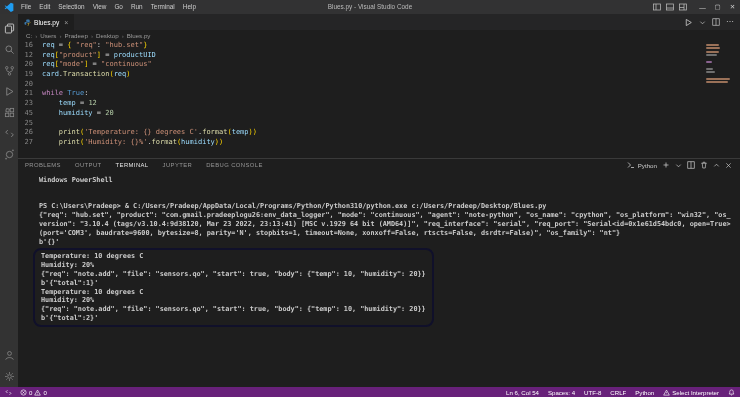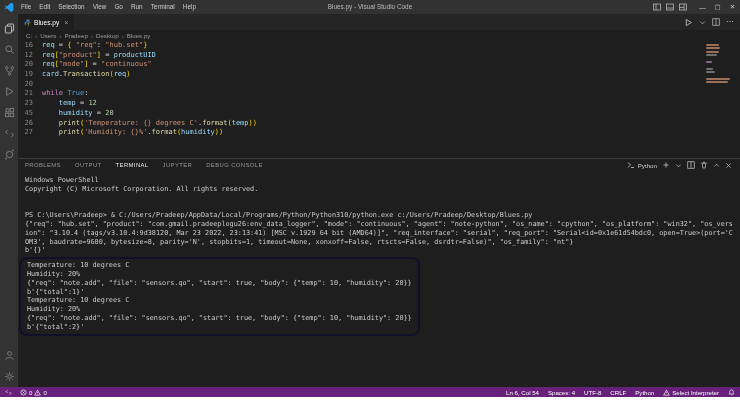--- a/index.html
+++ b/index.html
@@ -55,21 +55,21 @@
   .panel-header { position:absolute; left:18px; top:158px; right:0; height:13px; background:#1e1e1e; border-top:1px solid #3a3a3a; display:flex; align-items:center; }
   .panel-tab { font-size:5.9px; letter-spacing:0.4px; color:#969696; padding:0 7px; height:13px; line-height:13px; white-space:nowrap; }
   .panel-tab.active { color:#e7e7e7; border-bottom:1px solid #e7e7e7; }
   .panel-actions { margin-left:auto; display:flex; align-items:center; gap:5px; padding-right:8px; }
   .panel-actions svg { display:block; }
   .term-proc { display:flex; align-items:center; gap:3px; }
   .term-proc-label { font-size:6.2px; color:#cccccc; }
 
   
   .terminal { position:absolute; left:18px; top:171px; right:0; height:216px; background:#1e1e1e; overflow:hidden;
-    font-family:"DejaVu Sans Mono", monospace; font-size:6.8px; line-height:8.8px; color:#cccccc; padding:5px 7px 0 7px; }
+    font-family:"DejaVu Sans Mono", monospace; font-size:6.8px; line-height:8.8px; color:#cccccc; padding:5px 7px 0 21px;font-weight:bold; }
   .term-line { white-space:pre-wrap; word-break:break-all; min-height:8.8px; }
   .annotation-box { border:2px solid #10102a; border-radius:8px; width:fit-content; max-width:98%; padding:2px 6px; margin:2px 0 0 -6px; }
 
   
   .statusbar { position:absolute; left:0; right:0; top:387px; height:10px; background:#68217a; color:#ffffff; display:flex; align-items:center; padding:0 5px; z-index:40; }
   .sb-item { display:flex; align-items:center; gap:2px; font-size:6.1px; white-space:nowrap; margin-right:8px; }
   .sb-right { margin-left:auto; display:flex; align-items:center; }
   .sb-right .sb-item { margin-right:0; margin-left:9px; }
   .sb-item svg { display:block; }
 </style>
@@ -215,20 +215,21 @@
   <div class="editor">
     <div id="code-lines">
         <div class="code-line"><span class="line-num">16</span><span><span class="tk-v">req</span><span class="tk-o"> = </span><span class="tk-b">{ </span><span class="tk-s">"req"</span><span class="tk-o">: </span><span class="tk-s">"hub.set"</span><span class="tk-b">}</span></span></div>
         <div class="code-line"><span class="line-num">12</span><span><span class="tk-v">req</span><span class="tk-b">[</span><span class="tk-s">"product"</span><span class="tk-b">]</span><span class="tk-o"> = </span><span class="tk-v">productUID</span></span></div>
         <div class="code-line"><span class="line-num">20</span><span><span class="tk-v">req</span><span class="tk-b">[</span><span class="tk-s">"mode"</span><span class="tk-b">]</span><span class="tk-o"> = </span><span class="tk-s">"continuous"</span></span></div>
         <div class="code-line"><span class="line-num">19</span><span><span class="tk-v">card</span><span class="tk-o">.</span><span class="tk-f">Transaction</span><span class="tk-b">(</span><span class="tk-v">req</span><span class="tk-b">)</span></span></div>
         <div class="code-line"><span class="line-num">20</span><span></span></div>
         <div class="code-line"><span class="line-num">21</span><span><span class="tk-k">while </span><span class="tk-c">True</span><span class="tk-o">:</span></span></div>
         <div class="code-line"><span class="line-num">23</span><span><span class="tk-o">    </span><span class="tk-v">temp</span><span class="tk-o"> = </span><span class="tk-n">12</span></span></div>
         <div class="code-line"><span class="line-num">45</span><span><span class="tk-o">    </span><span class="tk-v">humidity</span><span class="tk-o"> = </span><span class="tk-n">20</span></span></div>
+        <div class="code-line"><span class="line-num">25</span><span></span></div>
         <div class="code-line"><span class="line-num">26</span><span><span class="tk-o">    </span><span class="tk-f">print</span><span class="tk-b">(</span><span class="tk-s">'Temperature: {} degrees C'</span><span class="tk-o">.</span><span class="tk-f">format</span><span class="tk-b">(</span><span class="tk-v">temp</span><span class="tk-b">))</span></span></div>
         <div class="code-line"><span class="line-num">27</span><span><span class="tk-o">    </span><span class="tk-f">print</span><span class="tk-b">(</span><span class="tk-s">'Humidity: {}%'</span><span class="tk-o">.</span><span class="tk-f">format</span><span class="tk-b">(</span><span class="tk-v">humidity</span><span class="tk-b">))</span></span></div>
       </div>
     <div class="minimap" id="minimap">
         <div class="mm-bar" style="width: 12.5px; background: rgb(154, 113, 88);"></div>
         <div class="mm-bar" style="width: 13.5px; background: rgb(154, 113, 88);"></div>
         <div class="mm-bar" style="width: 13px; background: rgb(154, 113, 88);"></div>
         <div class="mm-bar" style="width: 10.5px; background: rgb(111, 111, 111);"></div>
         <div class="mm-bar" style="width: 0px; background: transparent;"></div>
         <div class="mm-bar" style="width: 5.5px; background: rgb(138, 99, 144);"></div>
@@ -274,21 +275,20 @@
         </svg>
       <svg width="7" height="7" viewBox="0 0 16 16">
           <path d="M3 3l10 10M13 3L3 13" stroke="#cccccc" stroke-width="1.5"></path>
         </svg>
     </div>
   </div>
 
   <div class="terminal" id="terminal">
       <div>
         <div class="term-line">Windows PowerShell</div>
-        <div class="term-line">Copyright (C) Microsoft Corporation. All rights reserved.</div>
         <div class="term-line">&nbsp;</div>
         <div class="term-line">&nbsp;</div>
         <div class="term-line">PS C:\Users\Pradeep&gt; &amp; C:/Users/Pradeep/AppData/Local/Programs/Python/Python310/python.exe c:/Users/Pradeep/Desktop/Blues.py</div>
         <div class="term-line">{"req": "hub.set", "product": "com.gmail.pradeeplogu26:env_data_logger", "mode": "continuous", "agent": "note-python", "os_name": "cpython", "os_platform": "win32", "os_version": "3.10.4 (tags/v3.10.4:9d38120, Mar 23 2022, 23:13:41) [MSC v.1929 64 bit (AMD64)]", "req_interface": "serial", "req_port": "Serial&lt;id=0x1e61d54bdc0, open=True&gt;(port='COM3', baudrate=9600, bytesize=8, parity='N', stopbits=1, timeout=None, xonxoff=False, rtscts=False, dsrdtr=False)", "os_family": "nt"}</div>
         <div class="term-line">b'{}'</div>
       </div>
       <div class="annotation-box" style="border-color: rgb(16, 16, 42);">
         <div class="term-line">Temperature: 10 degrees C</div>
         <div class="term-line">Humidity: 20%</div>
         <div class="term-line">{"req": "note.add", "file": "sensors.qo", "start": true, "body": {"temp": 10, "humidity": 20}}</div>

